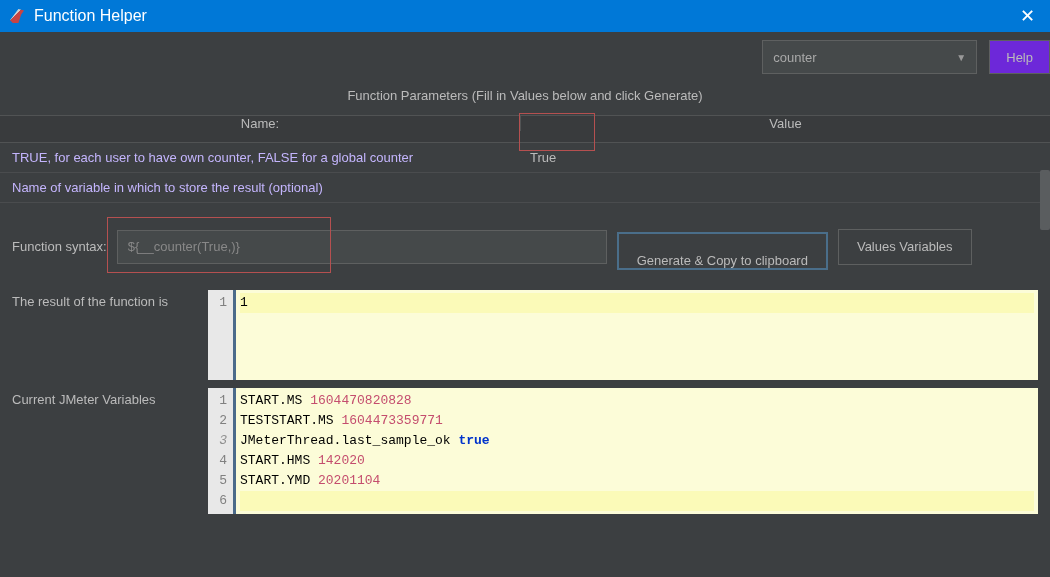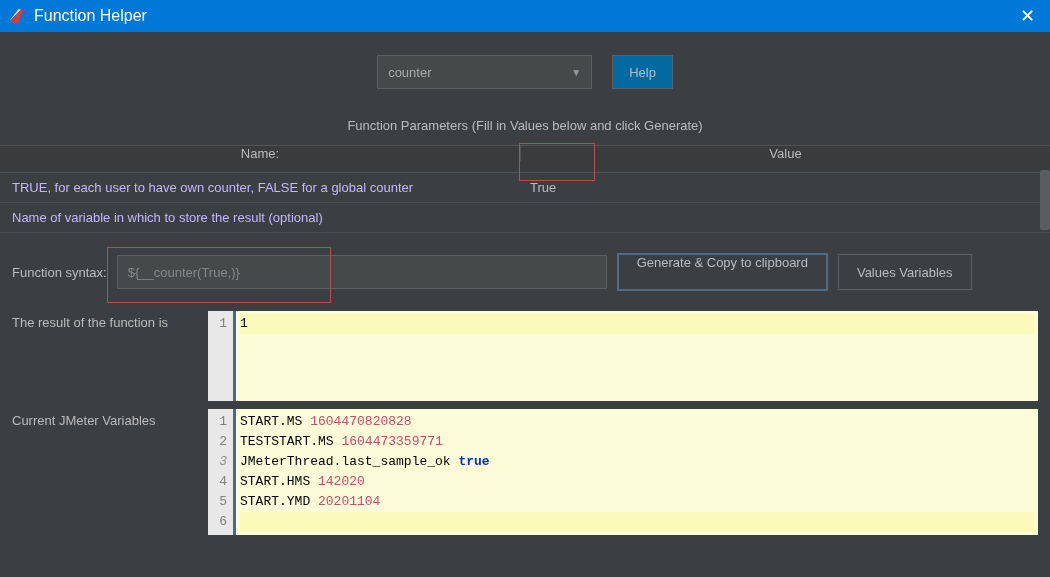--- a/index.html
+++ b/index.html
@@ -29,40 +29,40 @@
 .titlebar .title { font-size: 16px; }
 .titlebar .spacer { flex: 1; }
 .titlebar .close { font-size: 18px; cursor: pointer; padding: 0 5px; }
 .content {
   background: #3c3f41;
   height: calc(100% - 32px);
   padding: 0;
 }
 .toprow {
   display: flex;
-  justify-content: center;
-  gap: 20px;
-  padding: 23px 0;
+  justify-content: flex-end;
+  gap: 12px;
+  padding: 8px 0;
 }
 .select-wrap {
   border: 1px solid #5e6060;
   background: #45494a;
   width: 215px;
   height: 34px;
   display: flex;
   align-items: center;
   padding: 0 10px;
   color: #a9a9a9;
   cursor: pointer;
 }
 .select-wrap .sel-text { flex: 1; }
 .select-wrap .chevron { font-size: 10px; color: #999; }
 .btn {
   border: 1px solid #5e6060;
-  background: #0369a1;
+  background: #6d28d9;
   color: #bbbbbb;
   height: 34px;
   padding: 0 16px;
   display: flex;
   align-items: center;
   cursor: pointer;
 }
 .section-label {
   text-align: center;
   padding: 6px 0 12px;
@@ -129,22 +129,23 @@
   font-size: 13px;
   max-width: 490px;
 }
 .gen-btn {
   border: 2px solid #4a6e8a;
   background: #3c3f41;
   color: #bbbbbb;
   height: 38px;
   padding: 0 18px;
   display: flex;
-  align-items: flex-start;
-  cursor: pointer;
+  align-items: flex-end;
+  cursor: pointer;
+  margin-top: 9px;
 }
 .reset-btn {
   border: 1px solid #5e6060;
   background: #3c3f41;
   color: #bbbbbb;
   height: 36px;
   padding: 0 18px;
   display: flex;
   align-items: center;
   cursor: pointer;

